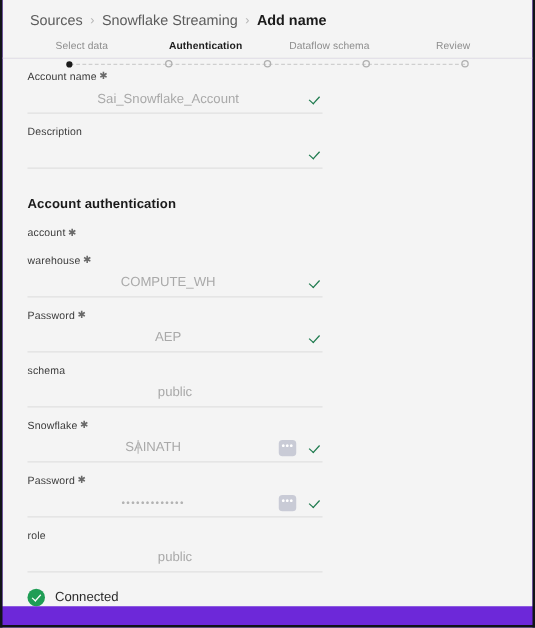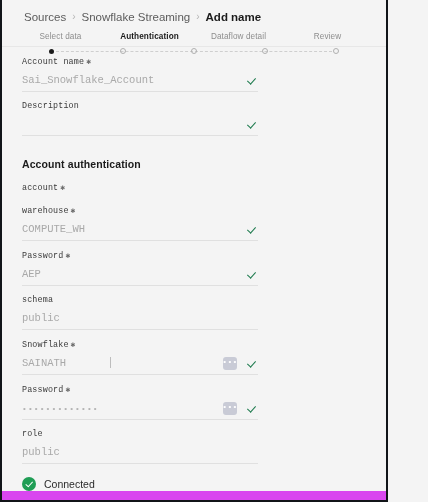--- a/index.html
+++ b/index.html
@@ -10,27 +10,27 @@
     width: 428px;
     height: 502px;
     overflow: hidden;
     background: #f4f4f4;
     font-family: "Liberation Sans", sans-serif;
     -webkit-font-smoothing: antialiased;
   }
 
   #app {
     position: relative;
-    width: 388px;
+    width: 428px;
     height: 502px;
     box-sizing: border-box;
     border-left: 2px solid #111418;
     border-right: 2px solid #111418;
     border-bottom: 2px solid #111418;
-    background: #d946ef;
+    background: #6d28d9;
     overflow: hidden;
   }
 
   
   .header {
     position: relative;
     background: #f4f4f4;
     padding-top: 9px;
     border-bottom: 1px solid #e7e7e7;
     height: 47px;
@@ -124,21 +124,20 @@
 
   
   .form-body {
     padding: 0 0 0 0;
     background: #f4f4f4;
   }
 
   .field {
     padding-left: 20px;
     padding-right: 20px;
-    font-family: Liberation Mono, monospace;
   }
   .field-label {
     font-size: 8.4px;
     line-height: 11px;
     color: #3a3a3a;
     letter-spacing: 0.15px;
     padding-top: 9px;
     padding-bottom: 2px;
     white-space: nowrap;
   }
@@ -158,20 +157,21 @@
     display: flex;
     align-items: center;
   }
   .field-value {
     font-size: 10.5px;
     line-height: 13px;
     color: #a9a9a9;
     white-space: nowrap;
     overflow: hidden;
     flex: 1;
+    text-align: center;
   }
   .field-value.indented {
     padding-left: 50px;
   }
   .field-value.masked {
     color: #b3b3b3;
     letter-spacing: 1.1px;
     font-size: 8px;
   }
 
@@ -276,21 +276,21 @@
         <span class="crumb-sep">›</span>
         <span class="crumb">Snowflake Streaming</span>
         <span class="crumb-sep">›</span>
         <span class="crumb current">Add name</span>
       </div>
 
     <div class="stepper">
       <div class="step-labels" id="step-labels">
           <div class="step-label">Select data</div>
           <div class="step-label active">Authentication</div>
-          <div class="step-label">Dataflow detail</div>
+          <div class="step-label">Dataflow schema</div>
           <div class="step-label">Review</div>
         </div>
       <div class="step-dots">
         <div class="step-line"></div>
         <div id="step-nodes" style="display:flex;width:100%;align-items:center;">
             <div class="step-node">
               <div class="dot"></div>
             </div>
             <div class="step-node">
               <div class="dot hollow"></div>

